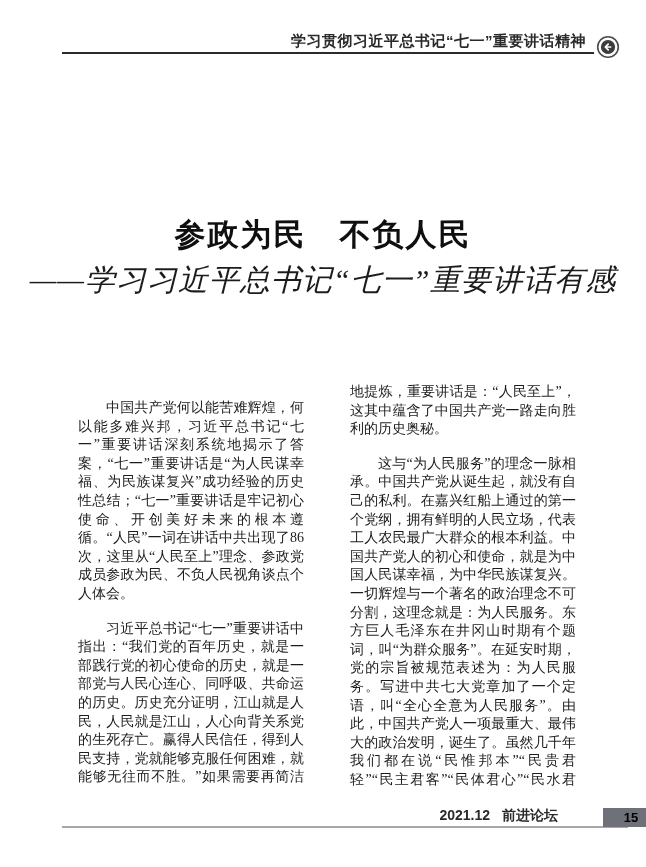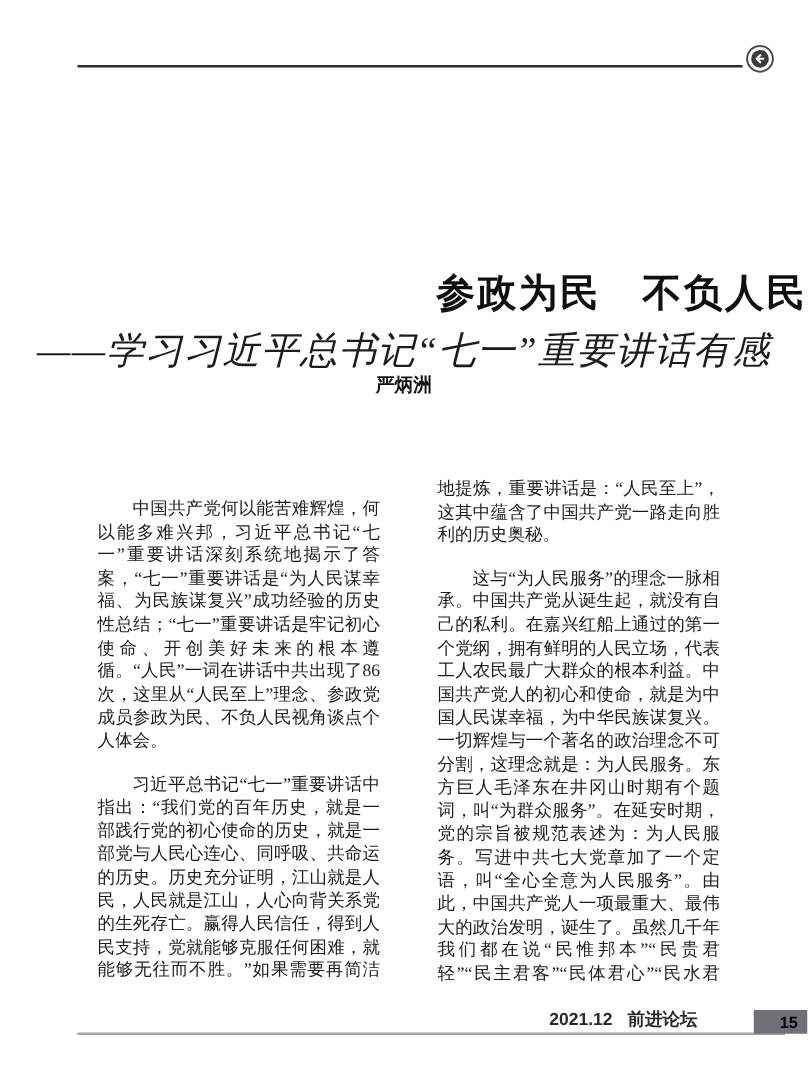--- a/index.html
+++ b/index.html
@@ -15,21 +15,21 @@
   }
   .header-text{
     position:absolute; top:32px; right:60px;
     font-family:"Liberation Sans", sans-serif; font-weight:bold;
     font-size:15px; letter-spacing:0.5px; color:#2a2a2a; white-space:nowrap;
   }
   .header-icon{ position:absolute; top:35px; right:26px; width:24px; height:24px; }
 
   
   .title{
-    position:absolute; top:214px; left:0; width:100%; text-align:right;
+    position:absolute; top:214px; left:0; width:100%; text-align:center;
     font-family:Liberation Serif, serif; font-weight:900;
     font-size:31px; letter-spacing:2px; color:#0f0f0f; white-space:nowrap;
   }
   .subtitle{
     position:absolute; top:260px; left:0; width:100%; text-align:center;
     font-family:"Liberation Serif", serif; font-style:italic;
     font-size:30px; letter-spacing:1px; color:#1c1c1c; white-space:nowrap;
   }
   .author{
     position:absolute; top:299px; left:0; width:100%; text-align:center;
@@ -64,31 +64,31 @@
     z-index:2;
     margin-left:35px;
   }
 </style>
 </head>
 <body>
 
 <div class="page">
 
   <div class="header-rule"></div>
+  <div class="header-text">学习贯彻习近平总书记“七一”重要讲话精神</div>
   <span class="header-icon">
     <svg width="24" height="24" viewBox="0 0 24 24">
       <circle cx="12" cy="12" r="10.3" fill="none" stroke="#4a4a4a" stroke-width="1.6"></circle>
       <circle cx="12" cy="12" r="7.1" fill="#3d3d3d"></circle>
       <path d="M14.6 12 H9.6 M12.2 9.2 L9.3 12 L12.2 14.8" stroke="#ffffff" stroke-width="1.7" fill="none" stroke-linecap="round" stroke-linejoin="round"></path>
     </svg>
   </span>
 
   <div class="title">参政为民　不负人民</div>
   <div class="subtitle">——学习习近平总书记“七一”重要讲话有感</div>
-  <div class="author">严炳洲</div>
 
   <div class="body-columns">
     <p>中国共产党何以能苦难辉煌，何以能多难兴邦，习近平总书记“七一”重要讲话深刻系统地揭示了答案，“七一”重要讲话是“为人民谋幸福、为民族谋复兴”成功经验的历史性总结；“七一”重要讲话是牢记初心使命、开创美好未来的根本遵循。“人民”一词在讲话中共出现了86次，这里从“人民至上”理念、参政党成员参政为民、不负人民视角谈点个人体会。</p>
     <p>习近平总书记“七一”重要讲话中指出：“我们党的百年历史，就是一部践行党的初心使命的历史，就是一部党与人民心连心、同呼吸、共命运的历史。历史充分证明，江山就是人民，人民就是江山，人心向背关系党的生死存亡。赢得人民信任，得到人民支持，党就能够克服任何困难，就能够无往而不胜。”如果需要再简洁地提炼，重要讲话是：“人民至上”，这其中蕴含了中国共产党一路走向胜利的历史奥秘。</p>
     <p>这与“为人民服务”的理念一脉相承。中国共产党从诞生起，就没有自己的私利。在嘉兴红船上通过的第一个党纲，拥有鲜明的人民立场，代表工人农民最广大群众的根本利益。中国共产党人的初心和使命，就是为中国人民谋幸福，为中华民族谋复兴。一切辉煌与一个著名的政治理念不可分割，这理念就是：为人民服务。东方巨人毛泽东在井冈山时期有个题词，叫“为群众服务”。在延安时期，党的宗旨被规范表述为：为人民服务。写进中共七大党章加了一个定语，叫“全心全意为人民服务”。由此，中国共产党人一项最重大、最伟大的政治发明，诞生了。虽然几千年我们都在说“民惟邦本”“民贵君轻”“民主君客”“民体君心”“民水君舟”“道洽政治，泽润生民”“以百姓心为心”、得人心者得天下，但如何赢得人心呢，历代圣贤的回答都非常复杂。只有东方巨人，作了直抵人心最简明的回答：为人民服务。就政治哲学而言，为人民服务，可谓是人类有史以来最伟大、最简明、最平实、最深刻的政治理念。可以这么说，为人民服务的好坏、真假、深浅，决定了一个政治家、一个政治集团、一个政权、一个朝代、一个民族的强弱、兴衰、存亡。这个理念定型于演讲《为人民服务》(1944年9月8日)。这个演讲非常短，却比林肯在葛底斯堡的演讲更为精彩，它凝聚着东方巨人关于共产党工作性质的长期思考的终极结晶，是伟大导师对共产党员言行要求的最高规范表述。</p>
   </div>
 
   <div class="footer-rule"></div>
   <div class="footer-text">
     <span>2021.12</span><span class="journal">前进论坛</span>

